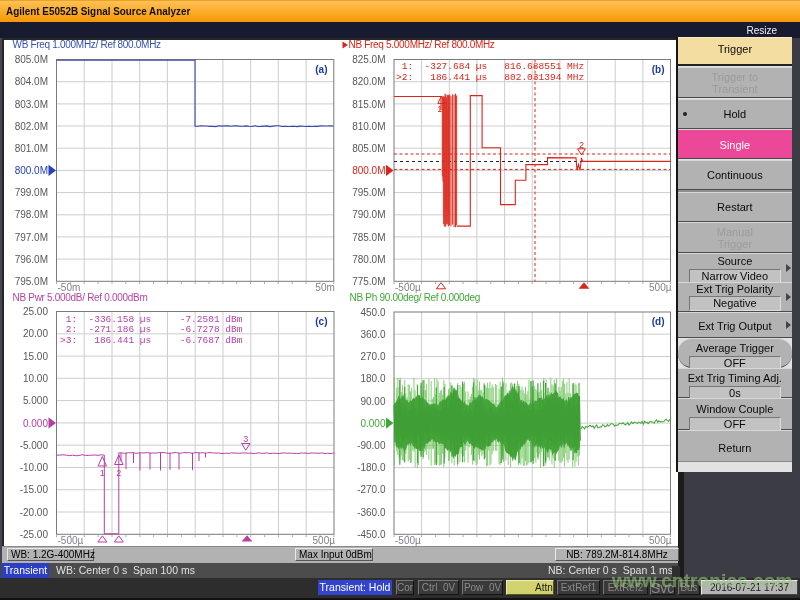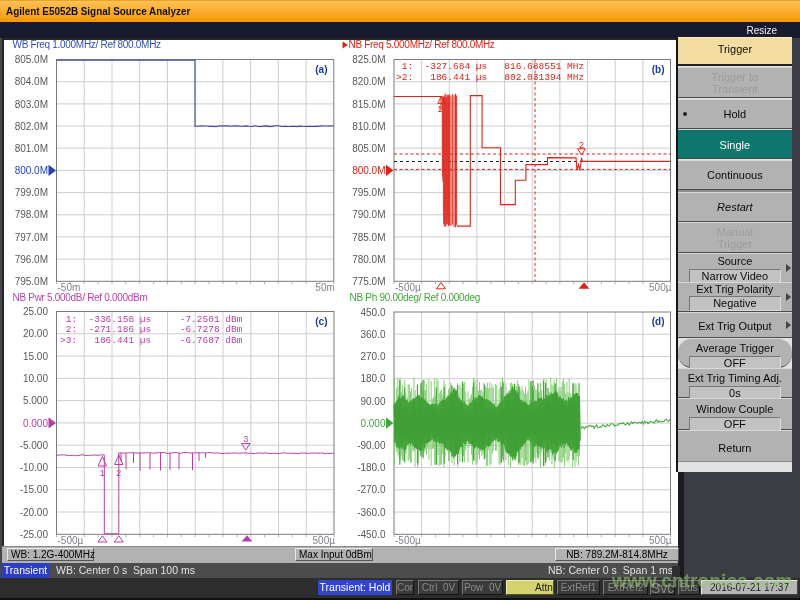--- a/index.html
+++ b/index.html
@@ -19,28 +19,28 @@
 <div style="position:absolute;left:0;top:0px;width:100%;height:28.5px;background:#b2b2b2;color:#0a0a0a;border-top:1px solid #d8d8d8;border-bottom:1px solid #4a4a4a;box-sizing:border-box;text-align:center;background:#f3dda0;border-top:1px solid #f8ecc8;border-bottom:2px solid #222;">
       <div style="line-height:23.5px;">Trigger</div>
     </div>
 <div style="position:absolute;left:0;top:29.5px;width:100%;height:31.5px;background:#b2b2b2;color:#0a0a0a;border-top:1px solid #d8d8d8;border-bottom:1px solid #4a4a4a;box-sizing:border-box;text-align:center;">
       <div style="padding-top:3px;line-height:12.5px;color:#9b9b9b;">Trigger to<br>Transient</div>
     </div>
 <div style="position:absolute;left:0;top:61.5px;width:100%;height:30px;background:#b2b2b2;color:#0a0a0a;border-top:1px solid #d8d8d8;border-bottom:1px solid #4a4a4a;box-sizing:border-box;text-align:center;">
       <div style="line-height:29px;">Hold</div>
       <div style="position:absolute;left:4.5px;top:12px;width:4.6px;height:4.6px;border-radius:50%;background:#222;"></div>
     </div>
-<div style="position:absolute;left:0;top:91.5px;width:100%;height:30.5px;background:#0f766e;color:#fff;border-top:1px solid #d8d8d8;border-bottom:1px solid #4a4a4a;box-sizing:border-box;text-align:center;">
+<div style="position:absolute;left:0;top:91.5px;width:100%;height:30.5px;background:#ec4899;color:#fff;border-top:1px solid #d8d8d8;border-bottom:1px solid #4a4a4a;box-sizing:border-box;text-align:center;">
       <div style="line-height:30px;">Single</div>
     </div>
 <div style="position:absolute;left:0;top:122.5px;width:100%;height:30px;background:#b2b2b2;color:#0a0a0a;border-top:1px solid #d8d8d8;border-bottom:1px solid #4a4a4a;box-sizing:border-box;text-align:center;">
       <div style="line-height:29px;">Continuous</div>
     </div>
 <div style="position:absolute;left:0;top:152.5px;width:100%;height:2.5px;background:#8e8e8e;"></div>
-<div style="position:absolute;left:0;top:155px;width:100%;height:29.5px;background:#b2b2b2;color:#0a0a0a;border-top:1px solid #d8d8d8;border-bottom:1px solid #4a4a4a;box-sizing:border-box;text-align:center;font-style:italic;">
+<div style="position:absolute;left:0;top:155px;width:100%;height:29.5px;background:#b2b2b2;color:#0a0a0a;border-top:1px solid #d8d8d8;border-bottom:1px solid #4a4a4a;box-sizing:border-box;text-align:center;">
       <div style="line-height:29px;">Restart</div>
     </div>
 <div style="position:absolute;left:0;top:184.5px;width:100%;height:31.5px;background:#b2b2b2;color:#0a0a0a;border-top:1px solid #d8d8d8;border-bottom:1px solid #4a4a4a;box-sizing:border-box;text-align:center;">
       <div style="padding-top:3px;line-height:12.5px;color:#9b9b9b;">Manual<br>Trigger</div>
     </div>
 <div style="position:absolute;left:0;top:216px;width:100%;height:30px;background:#b2b2b2;color:#0a0a0a;border-top:1px solid #d8d8d8;border-bottom:1px solid #4a4a4a;box-sizing:border-box;text-align:center;">
       <div style="padding-top:1px;line-height:13px;">Source</div>
       <div style="margin:1px auto 0;width:90px;height:13px;line-height:13px;background:#c2c2c2;border:1px solid #777;border-bottom-color:#ddd;border-right-color:#ddd;">Narrow Video</div>
       <div style="position:absolute;right:1px;top:50%;margin-top:-4px;width:0;height:0;border-top:4px solid transparent;border-bottom:4px solid transparent;border-left:5px solid #444;"></div>
     </div>

